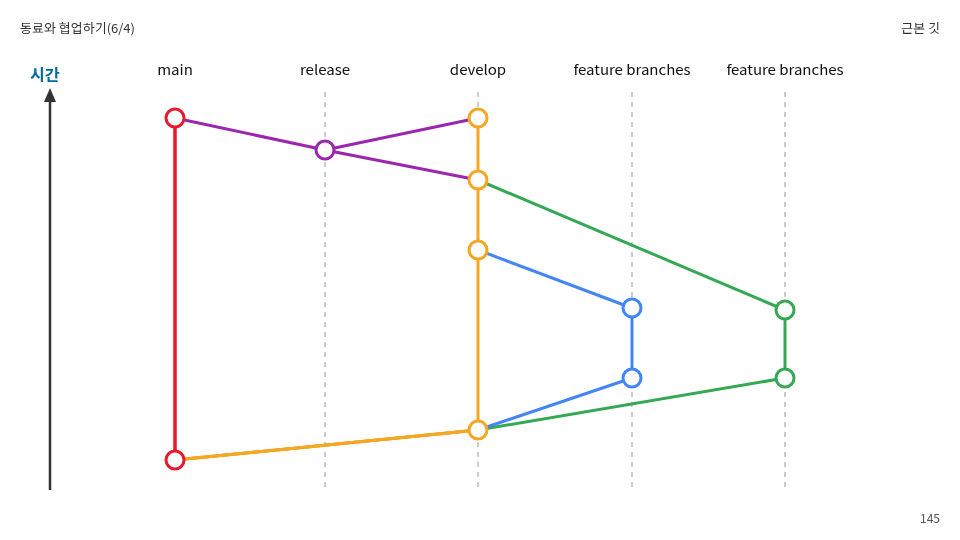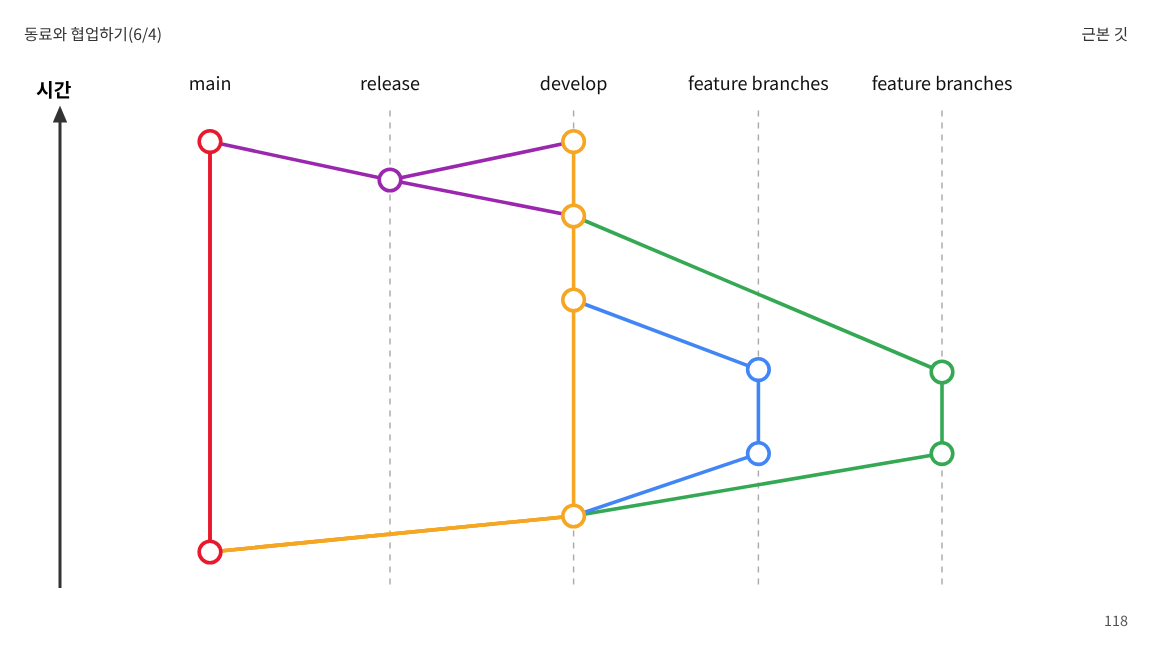--- a/index.html
+++ b/index.html
@@ -31,37 +31,37 @@
       right: 20px;
       font-size: 12px;
       color: #555;
     }
     #time-label {
       position: absolute;
       left: 30px;
       top: 62px;
       font-size: 16px;
       font-weight: bold;
-      color: #000000;
+      color: #0369a1;
     }
     svg#diagram {
       position: absolute;
       top: 0;
       left: 0;
       width: 960px;
       height: 540px;
     }
   </style>
 </head>
 <body>
 
 <div id="top-left">동료와 협업하기(6/4)</div>
 <div id="top-right">근본 깃</div>
 <div id="time-label">시간</div>
-<div id="page-num">118</div>
+<div id="page-num">145</div>
 
 <svg id="diagram">
 
   <line x1="50" y1="490" x2="50" y2="95" stroke="#333" stroke-width="2.5"></line>
   <polygon points="50,88 44,102 56,102" fill="#333"></polygon>
 
   <line x1="325" y1="92" x2="325" y2="490" stroke="#aaa" stroke-width="1.2" stroke-dasharray="5,5"></line>
 
   <line x1="478" y1="92" x2="478" y2="490" stroke="#aaa" stroke-width="1.2" stroke-dasharray="5,5"></line>
 

